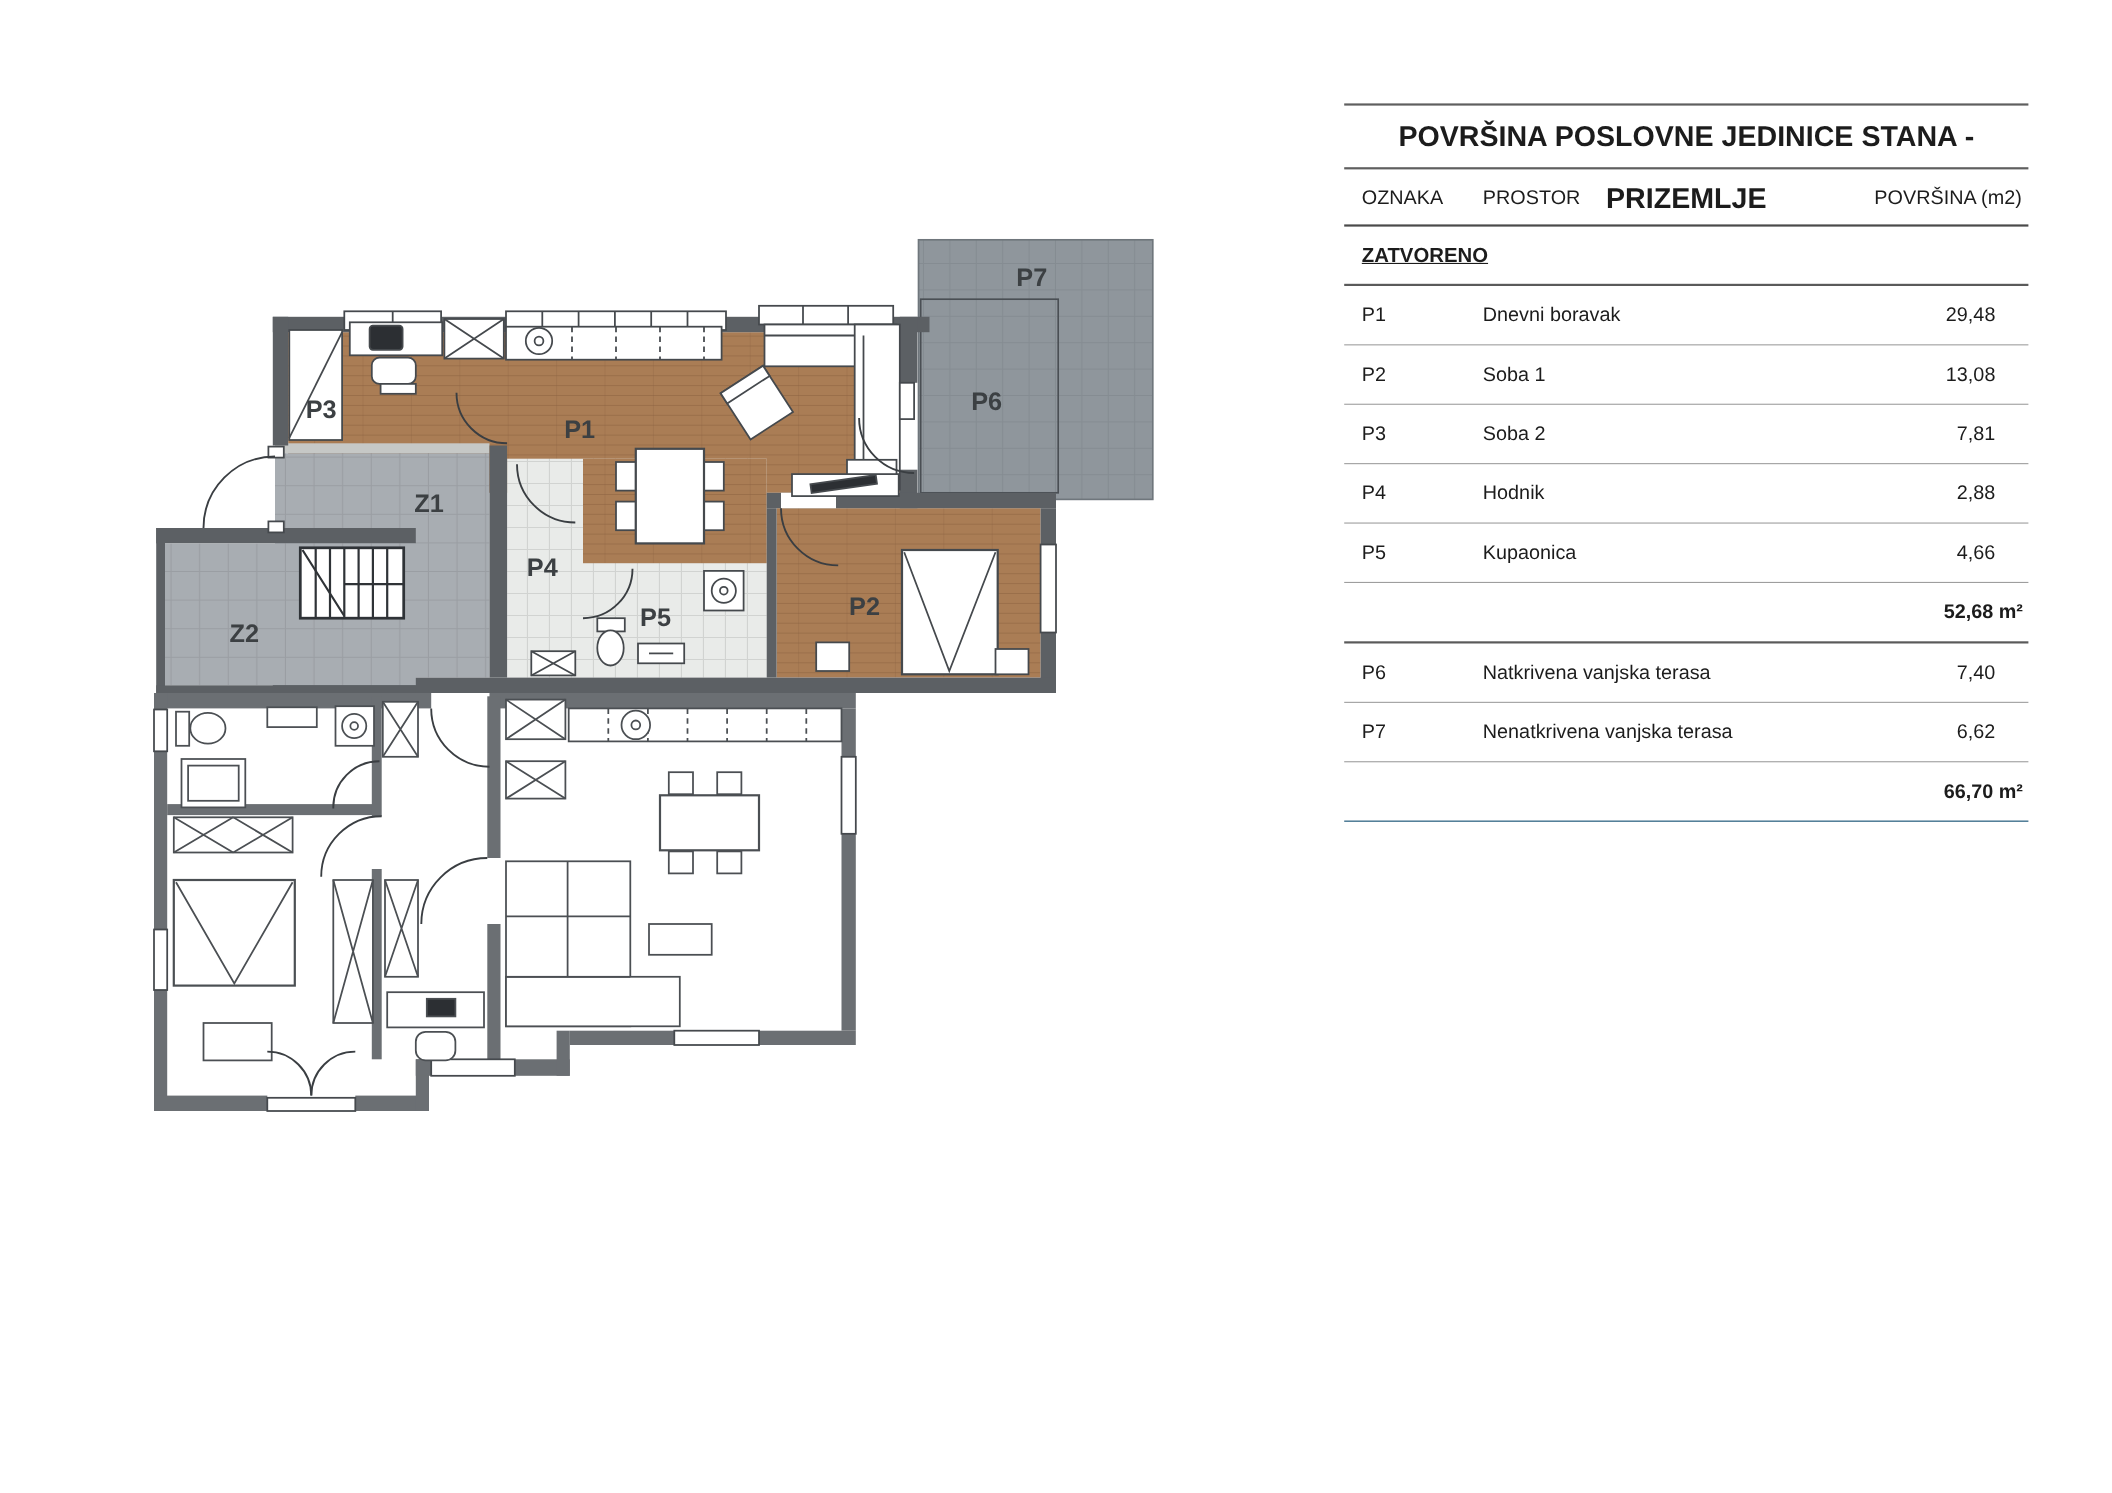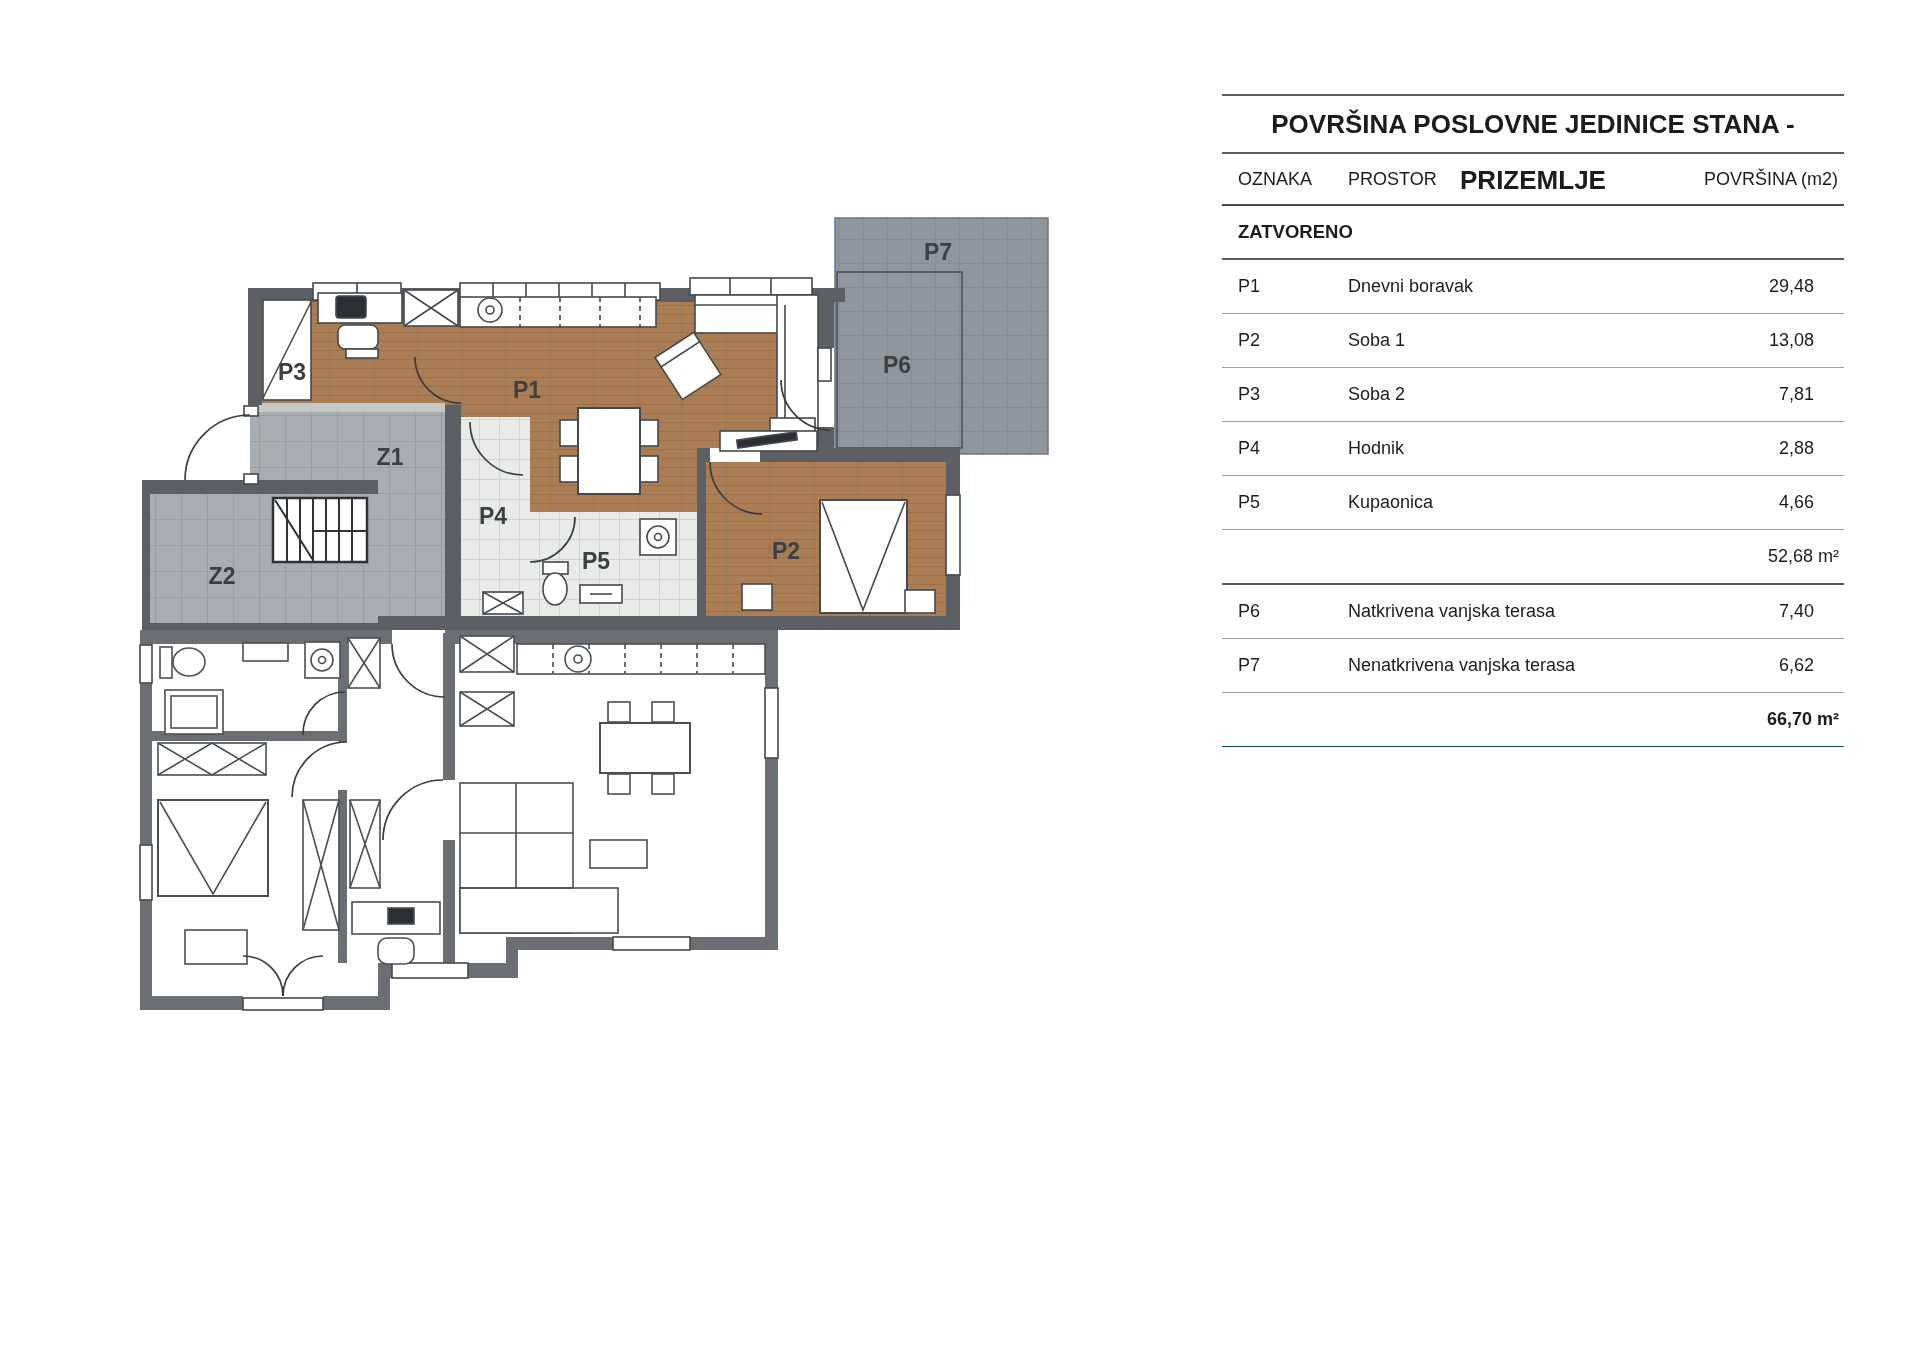--- a/index.html
+++ b/index.html
@@ -12,26 +12,26 @@
   
   .panel{position:absolute;left:1222px;top:94px;width:622px;color:#1c1c1c;}
   .p-title{height:56px;line-height:56px;text-align:center;font-weight:bold;
            font-size:26px;border-top:2px solid #5f5f5f;border-bottom:2px solid #5f5f5f;}
   .p-cols{display:flex;height:50px;align-items:center;font-size:18px;
           border-bottom:2.5px solid #4a4a4a;}
   .c-code{width:110px;padding-left:16px;}
   .c-name{flex:1;}
   .c-area{width:170px;text-align:right;padding-right:6px;}
   .p-sect{height:52px;line-height:52px;font-weight:bold;font-size:18.5px;
-          padding-left:16px;border-bottom:2px solid #5a5a5a;}
+          padding-left:16px;border-bottom:2px solid #5a5a5a;text-decoration:underline;}
   .p-row{display:flex;height:53px;align-items:center;font-size:18px;
          border-bottom:1px solid #9e9e9e;}
   .p-row .c-area{padding-right:30px;}
   .p-sub{height:53px;display:flex;align-items:center;justify-content:flex-end;
-         font-weight:normal;font-size:18px;padding-right:5px;
+         font-weight:bold;font-size:18px;padding-right:5px;
          border-bottom:2px solid #5a5a5a;}
   .p-total{height:53px;display:flex;align-items:center;justify-content:flex-end;
            font-weight:bold;font-size:18px;padding-right:5px;
            border-bottom:1px solid #0c4a6e;}
 </style>
 </head>
 <body>
 
 <svg id="plan-svg" width="1920" height="1357" viewBox="0 0 1920 1357">
   <defs>

